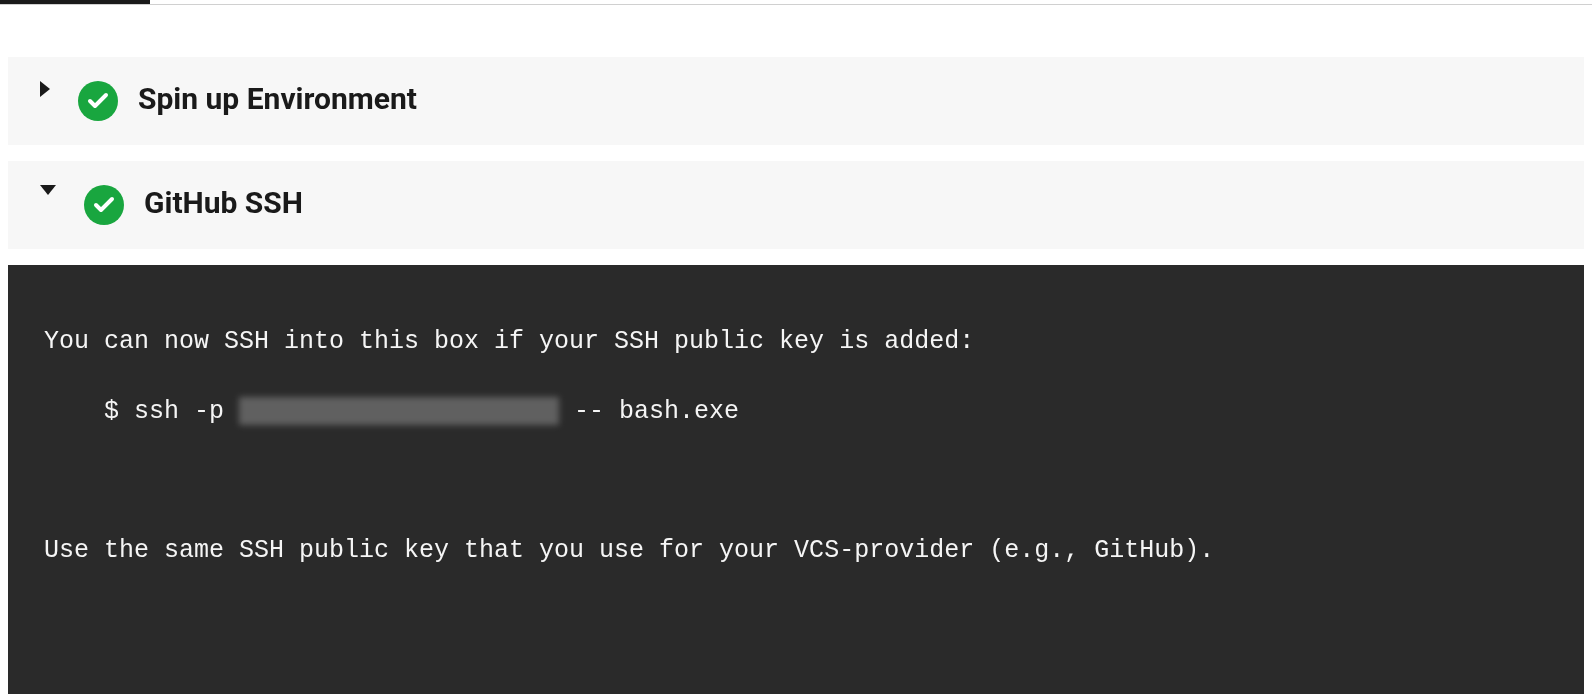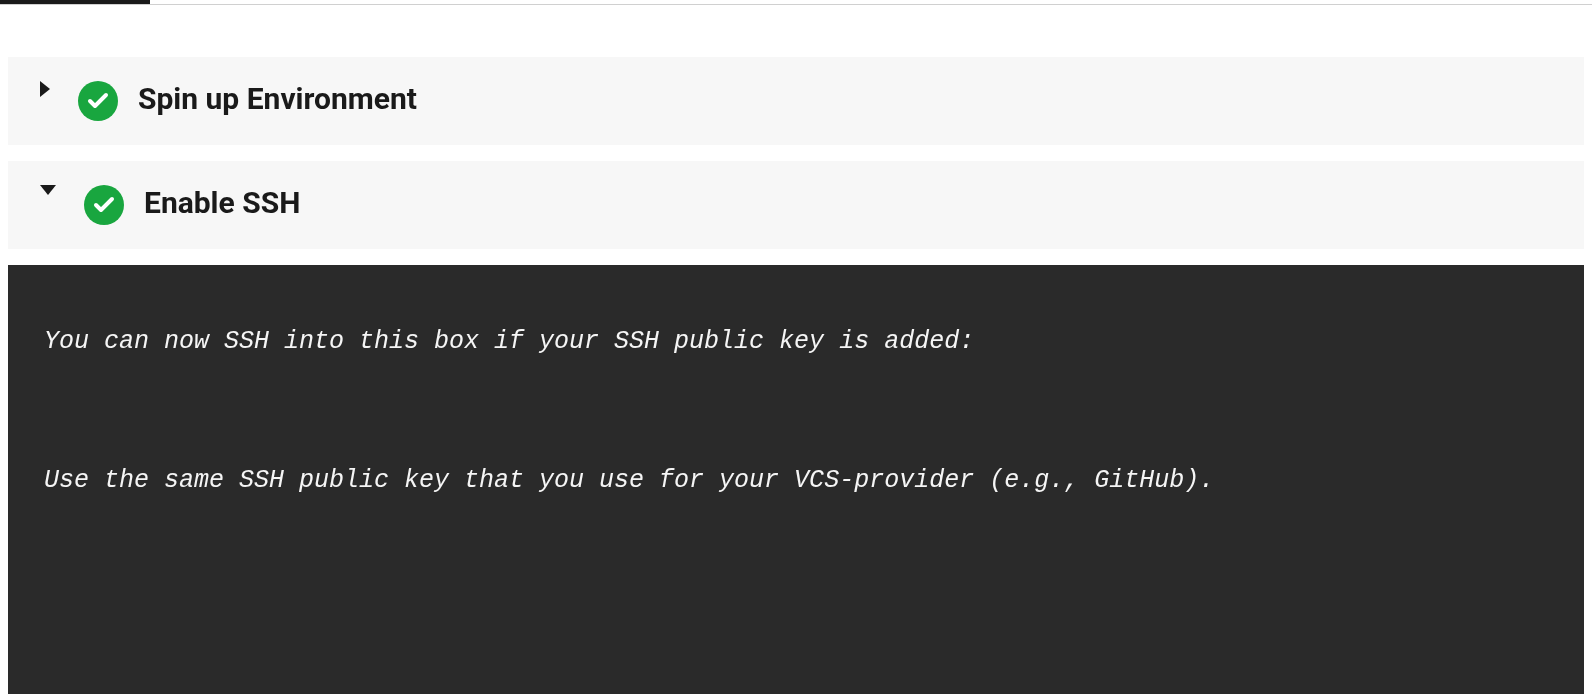--- a/index.html
+++ b/index.html
@@ -83,21 +83,20 @@
     .redacted {
       display: inline-block;
       vertical-align: middle;
       height: 28px;
       background: #6a6a6a;
       filter: blur(3px);
       opacity: 0.85;
     }
     .term-line {
       display: block;
-      font-style: italic;
     }
     .blank-line {
       height: 34px;
     }
   </style>
 </head>
 <body>
 
 <div class="top-bar">
   <div class="top-tab"></div>
@@ -114,25 +113,26 @@
   <div class="step-title">Spin up Environment</div>
 </div>
 
 <div class="step-row">
   <div class="caret caret-down"></div>
   <div class="check-badge">
     <svg viewBox="0 0 24 24" fill="none" stroke="#ffffff" stroke-width="4" stroke-linecap="round" stroke-linejoin="round">
       <polyline points="4 12 9 17 20 6"></polyline>
     </svg>
   </div>
-  <div class="step-title">Enable SSH</div>
+  <div class="step-title">GitHub SSH</div>
 </div>
 
 <div class="terminal">
 <span class="term-line">You can now SSH into this box if your SSH public key is added:</span>
+<span class="term-line"><span>    $ ssh -p </span><span class="redacted" style="width:320px"></span><span> -- bash.exe</span></span>
 <div class="blank-line"></div>
 <span class="term-line">Use the same SSH public key that you use for your VCS-provider (e.g., GitHub).</span>
 
 
 
 
 
 </div>
 
 </body></html>

